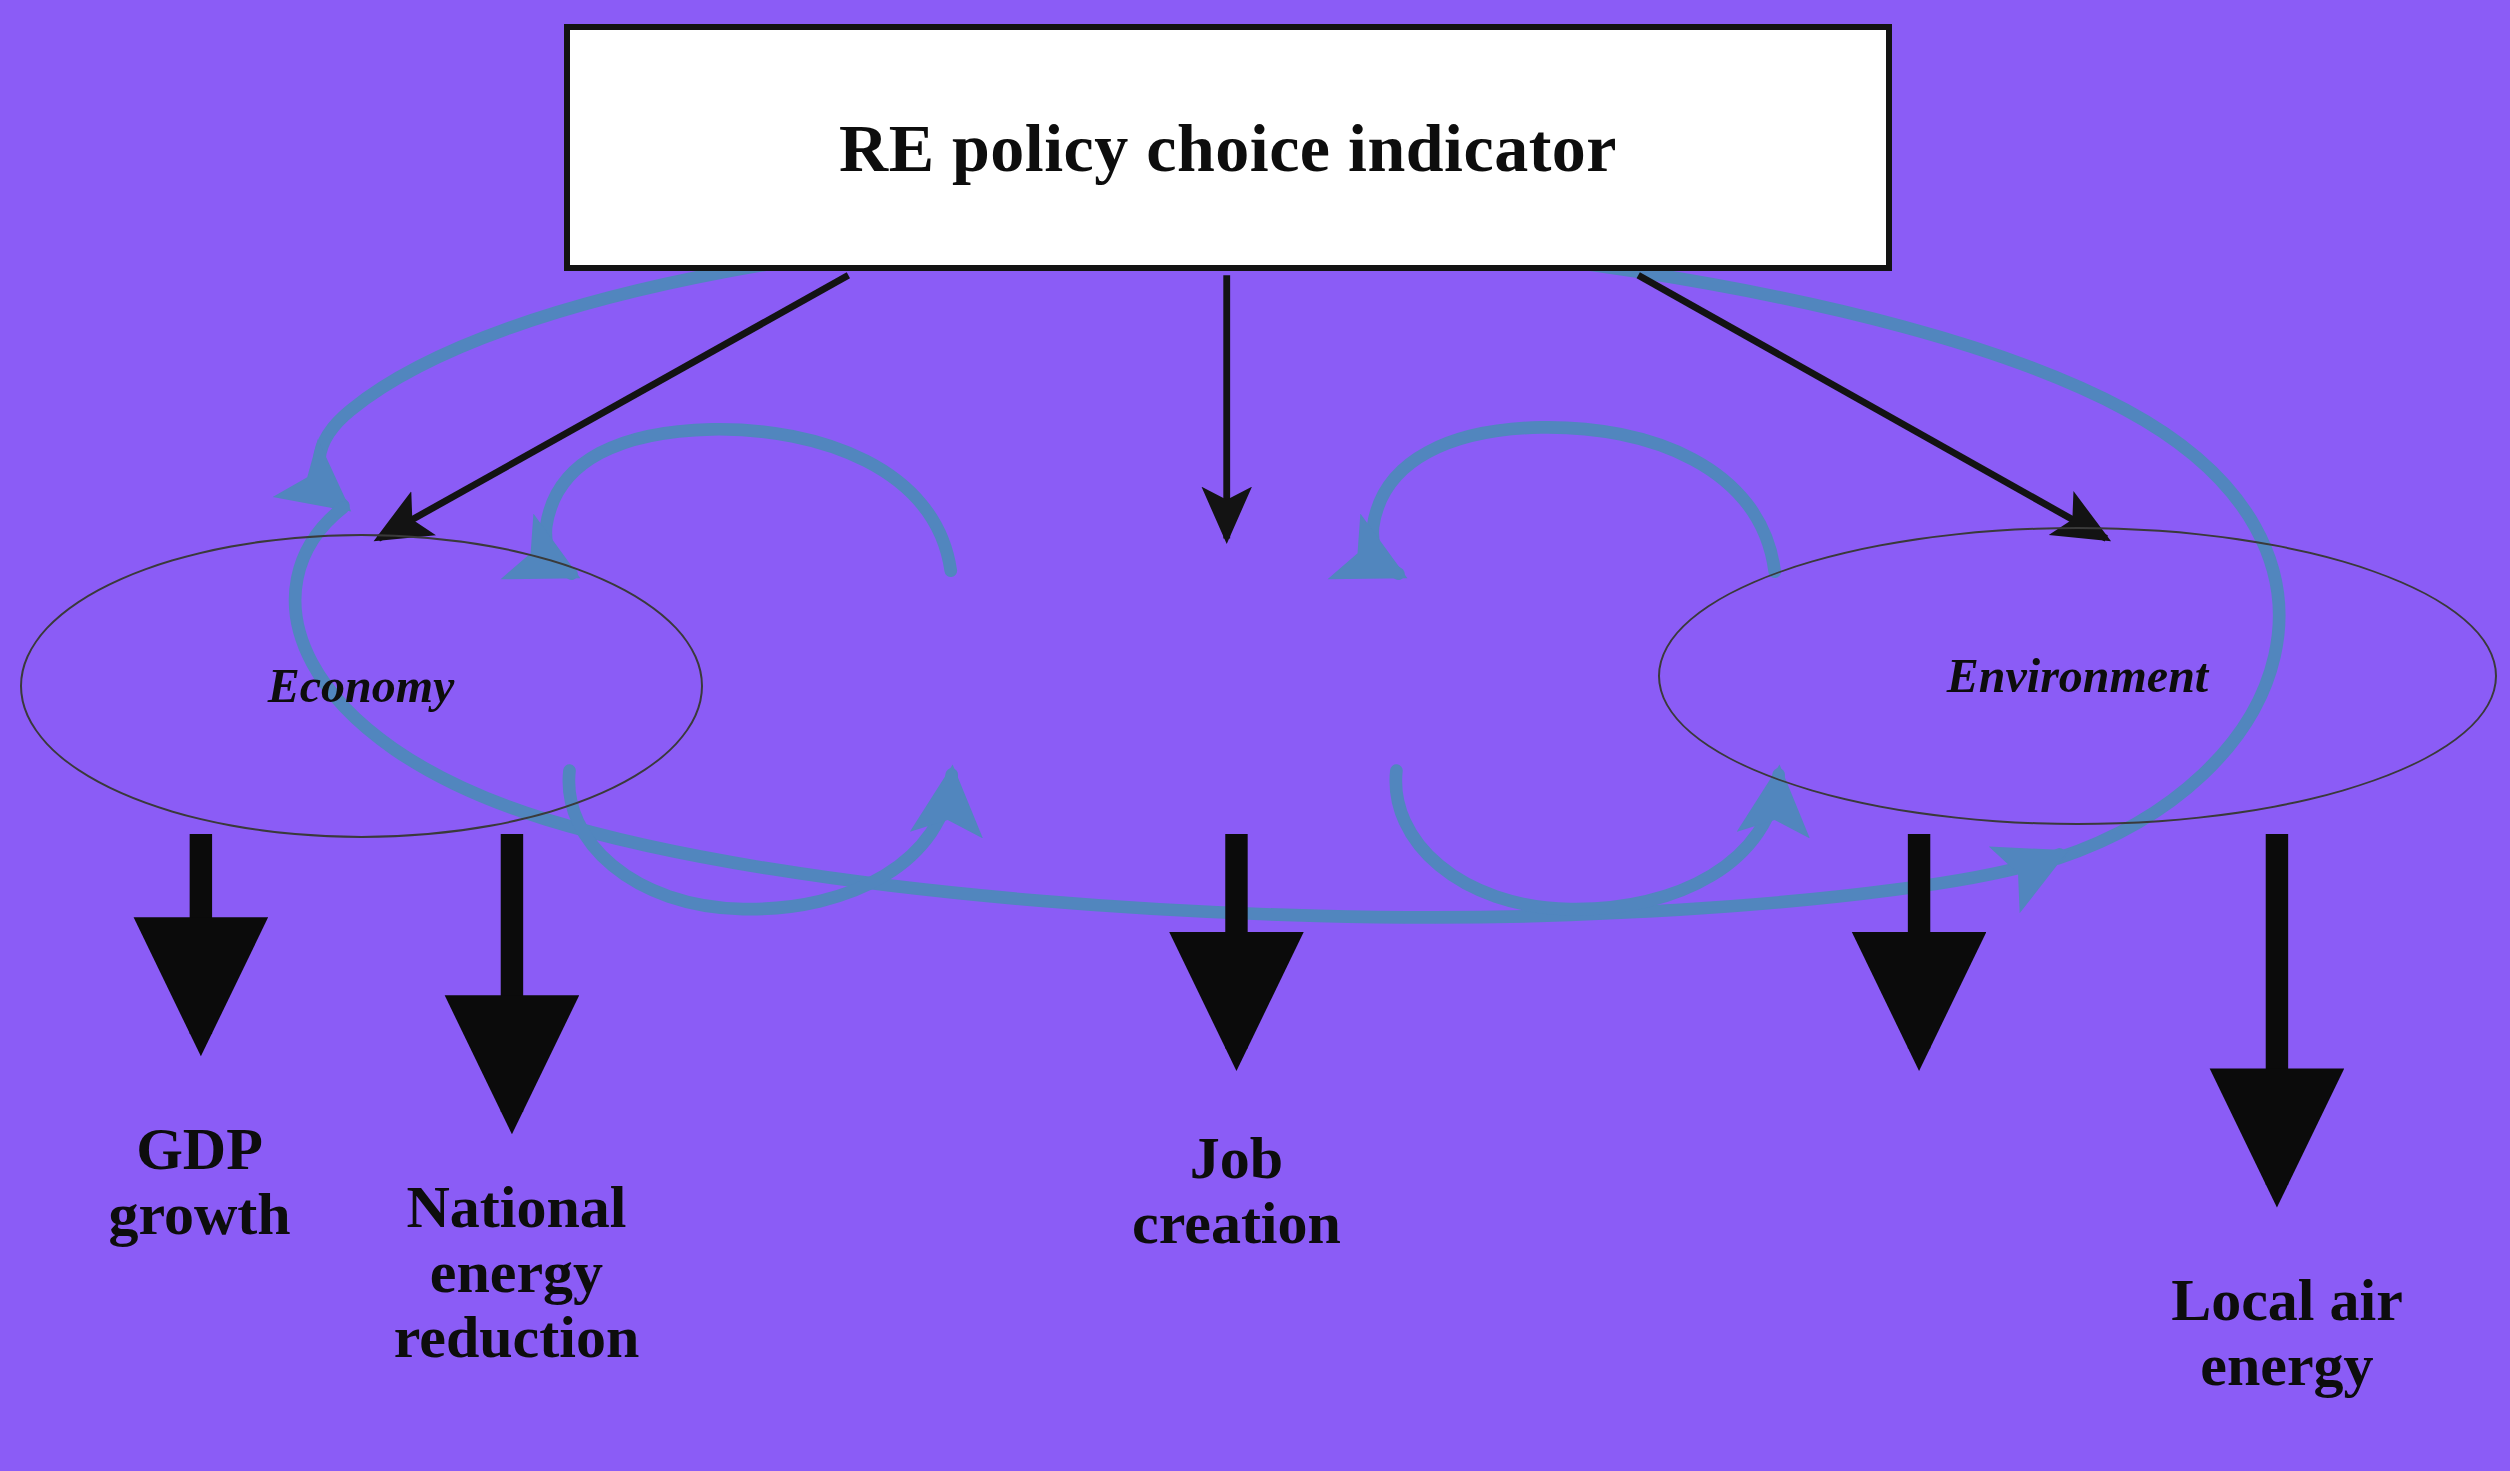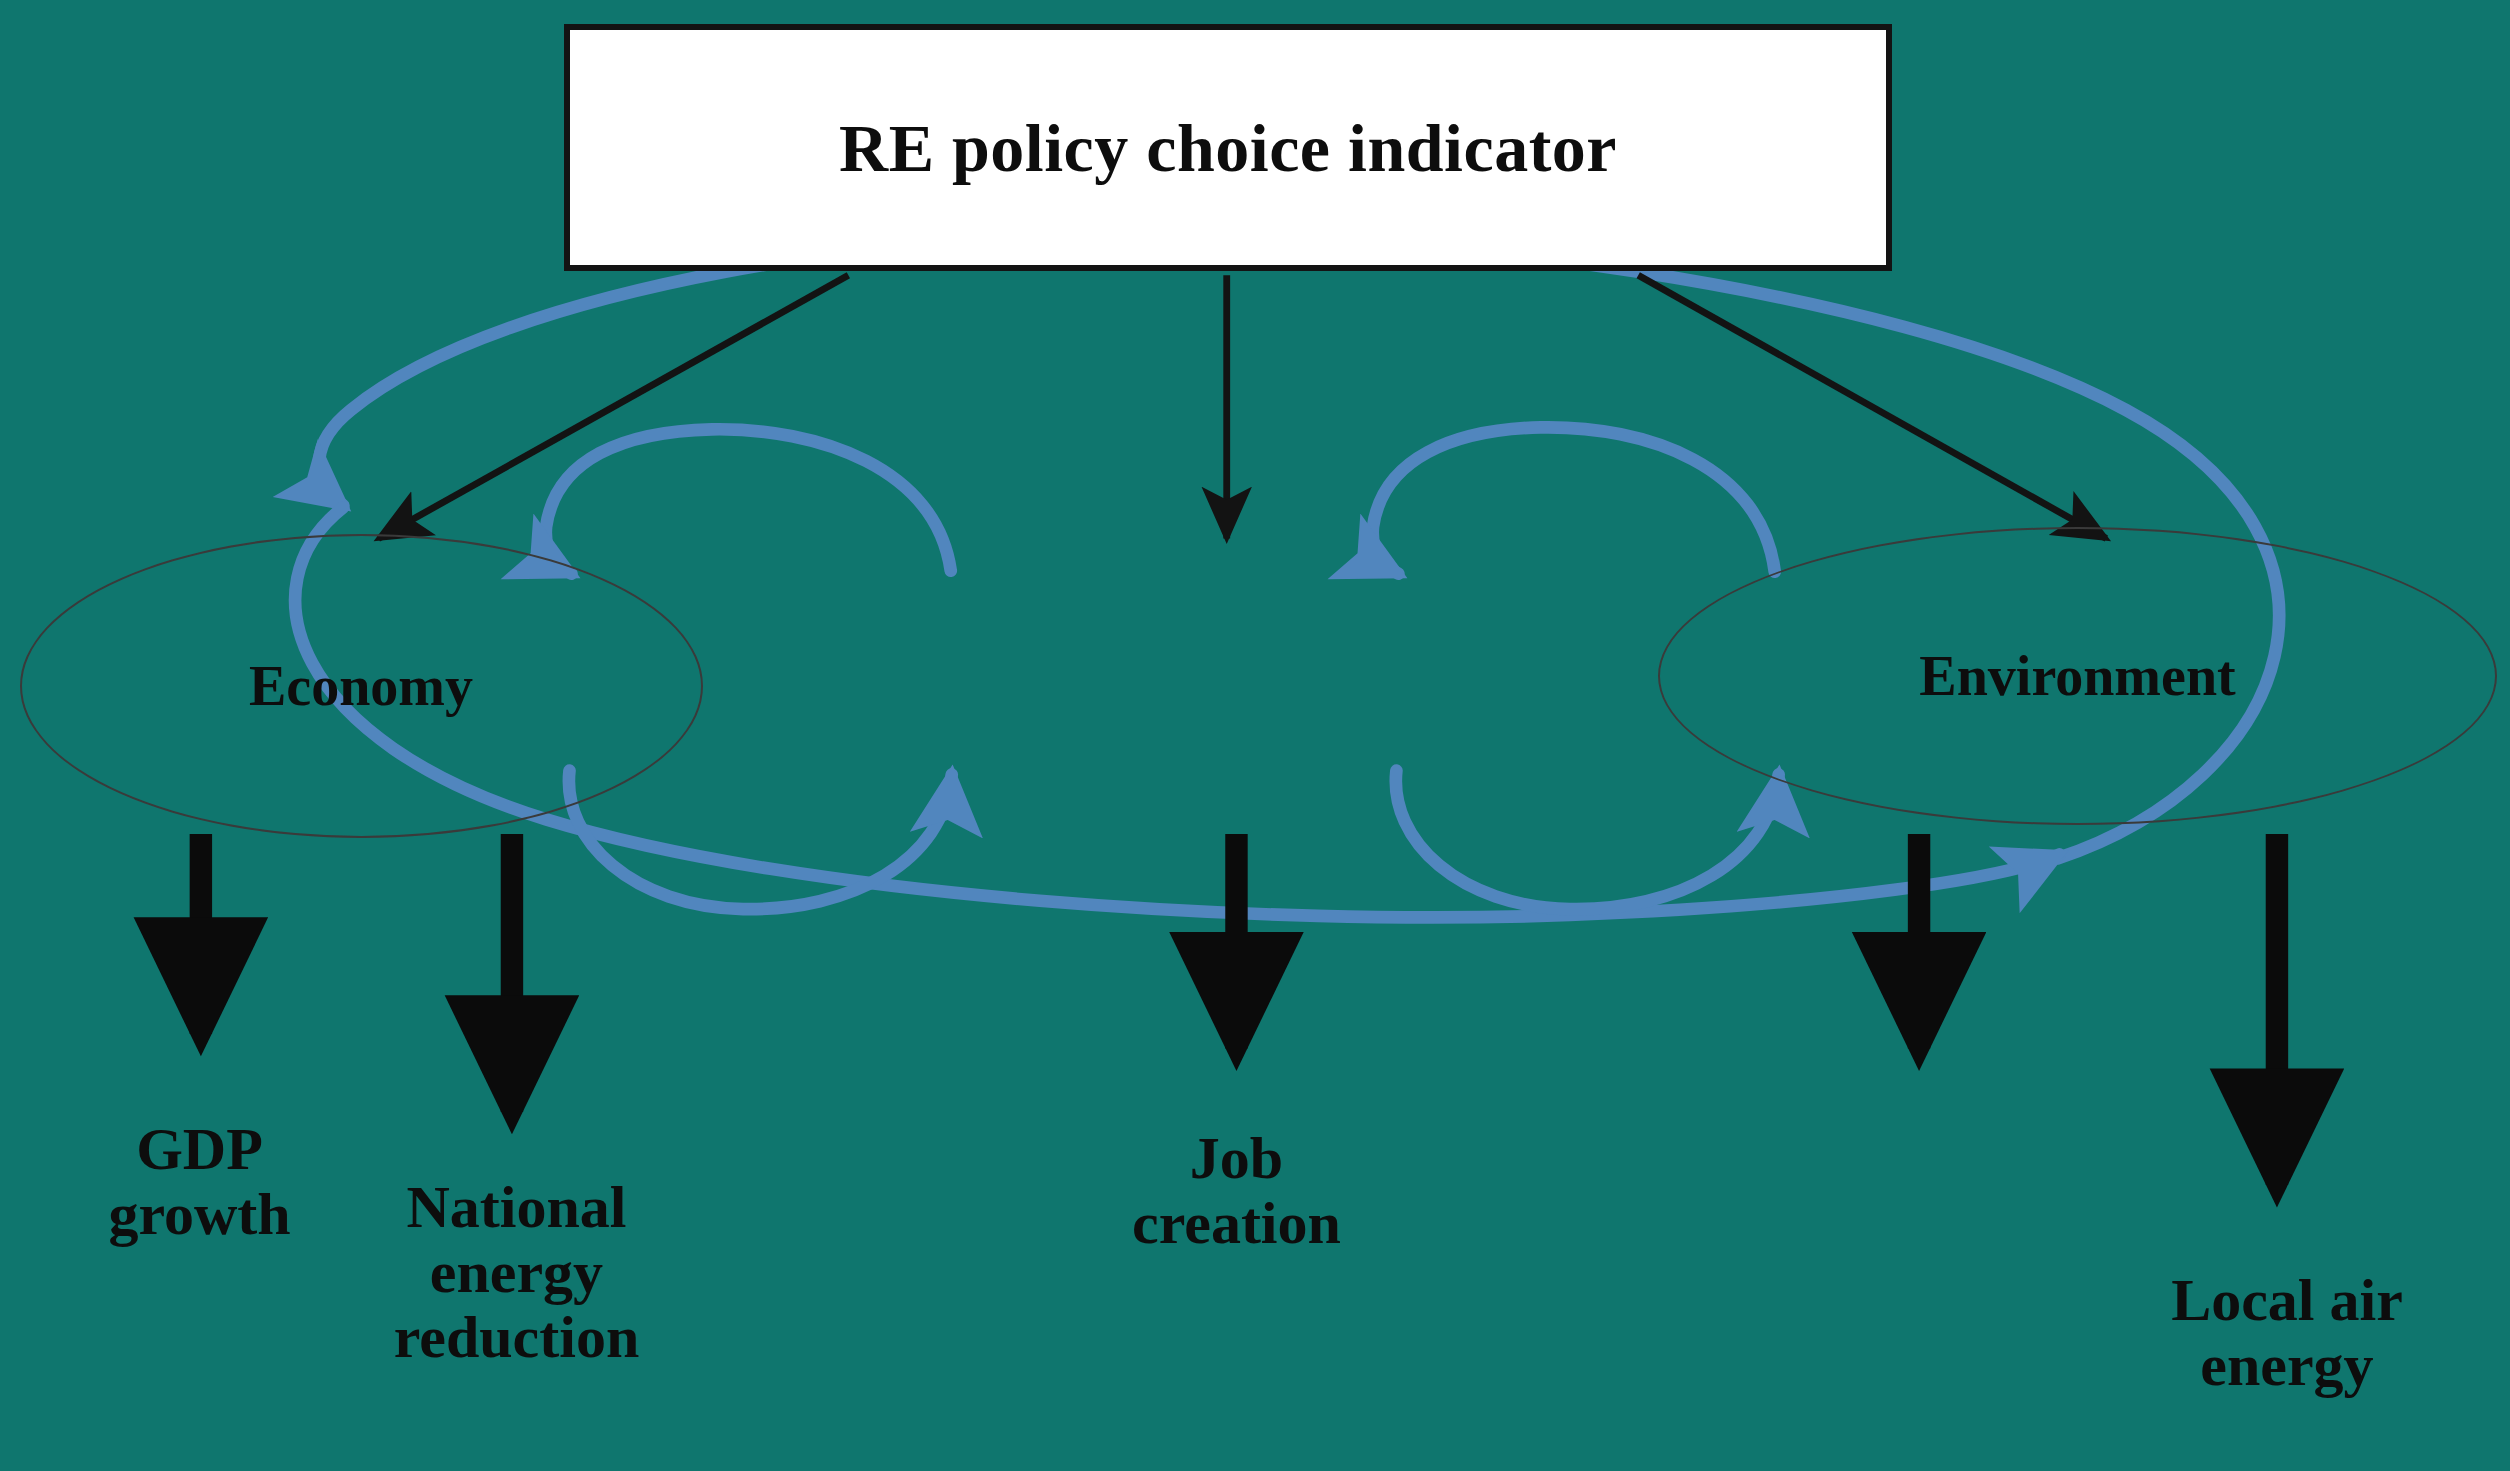--- a/index.html
+++ b/index.html
@@ -8,21 +8,21 @@
     padding: 0;
     background: #ffffff;
   }
   body {
     font-family: "Liberation Serif", "DejaVu Serif", serif;
   }
   #stage {
     position: relative;
     width: 2510px;
     height: 1472px;
-    background: #0f766e;
+    background: #8b5cf6;
     overflow: hidden;
   }
   #diagram-svg {
     position: absolute;
     left: 0;
     top: 0;
     width: 2510px;
     height: 1472px;
   }
   .node-label,
@@ -35,21 +35,22 @@
     text-align: center;
     line-height: 1.04;
     white-space: pre-line;
     user-select: none;
   }
   .box-label {
     font-size: 68px;
     letter-spacing: 0.5px;
   }
   .node-label {
-    font-size: 56px;
+    font-size: 48px;
+    font-style: italic;
   }
   .outcome-label {
     font-size: 60px;
     line-height: 1.08;
   }
   .outcome-label sub {
     font-size: 0.62em;
     vertical-align: baseline;
     position: relative;
     top: 0.2em;

